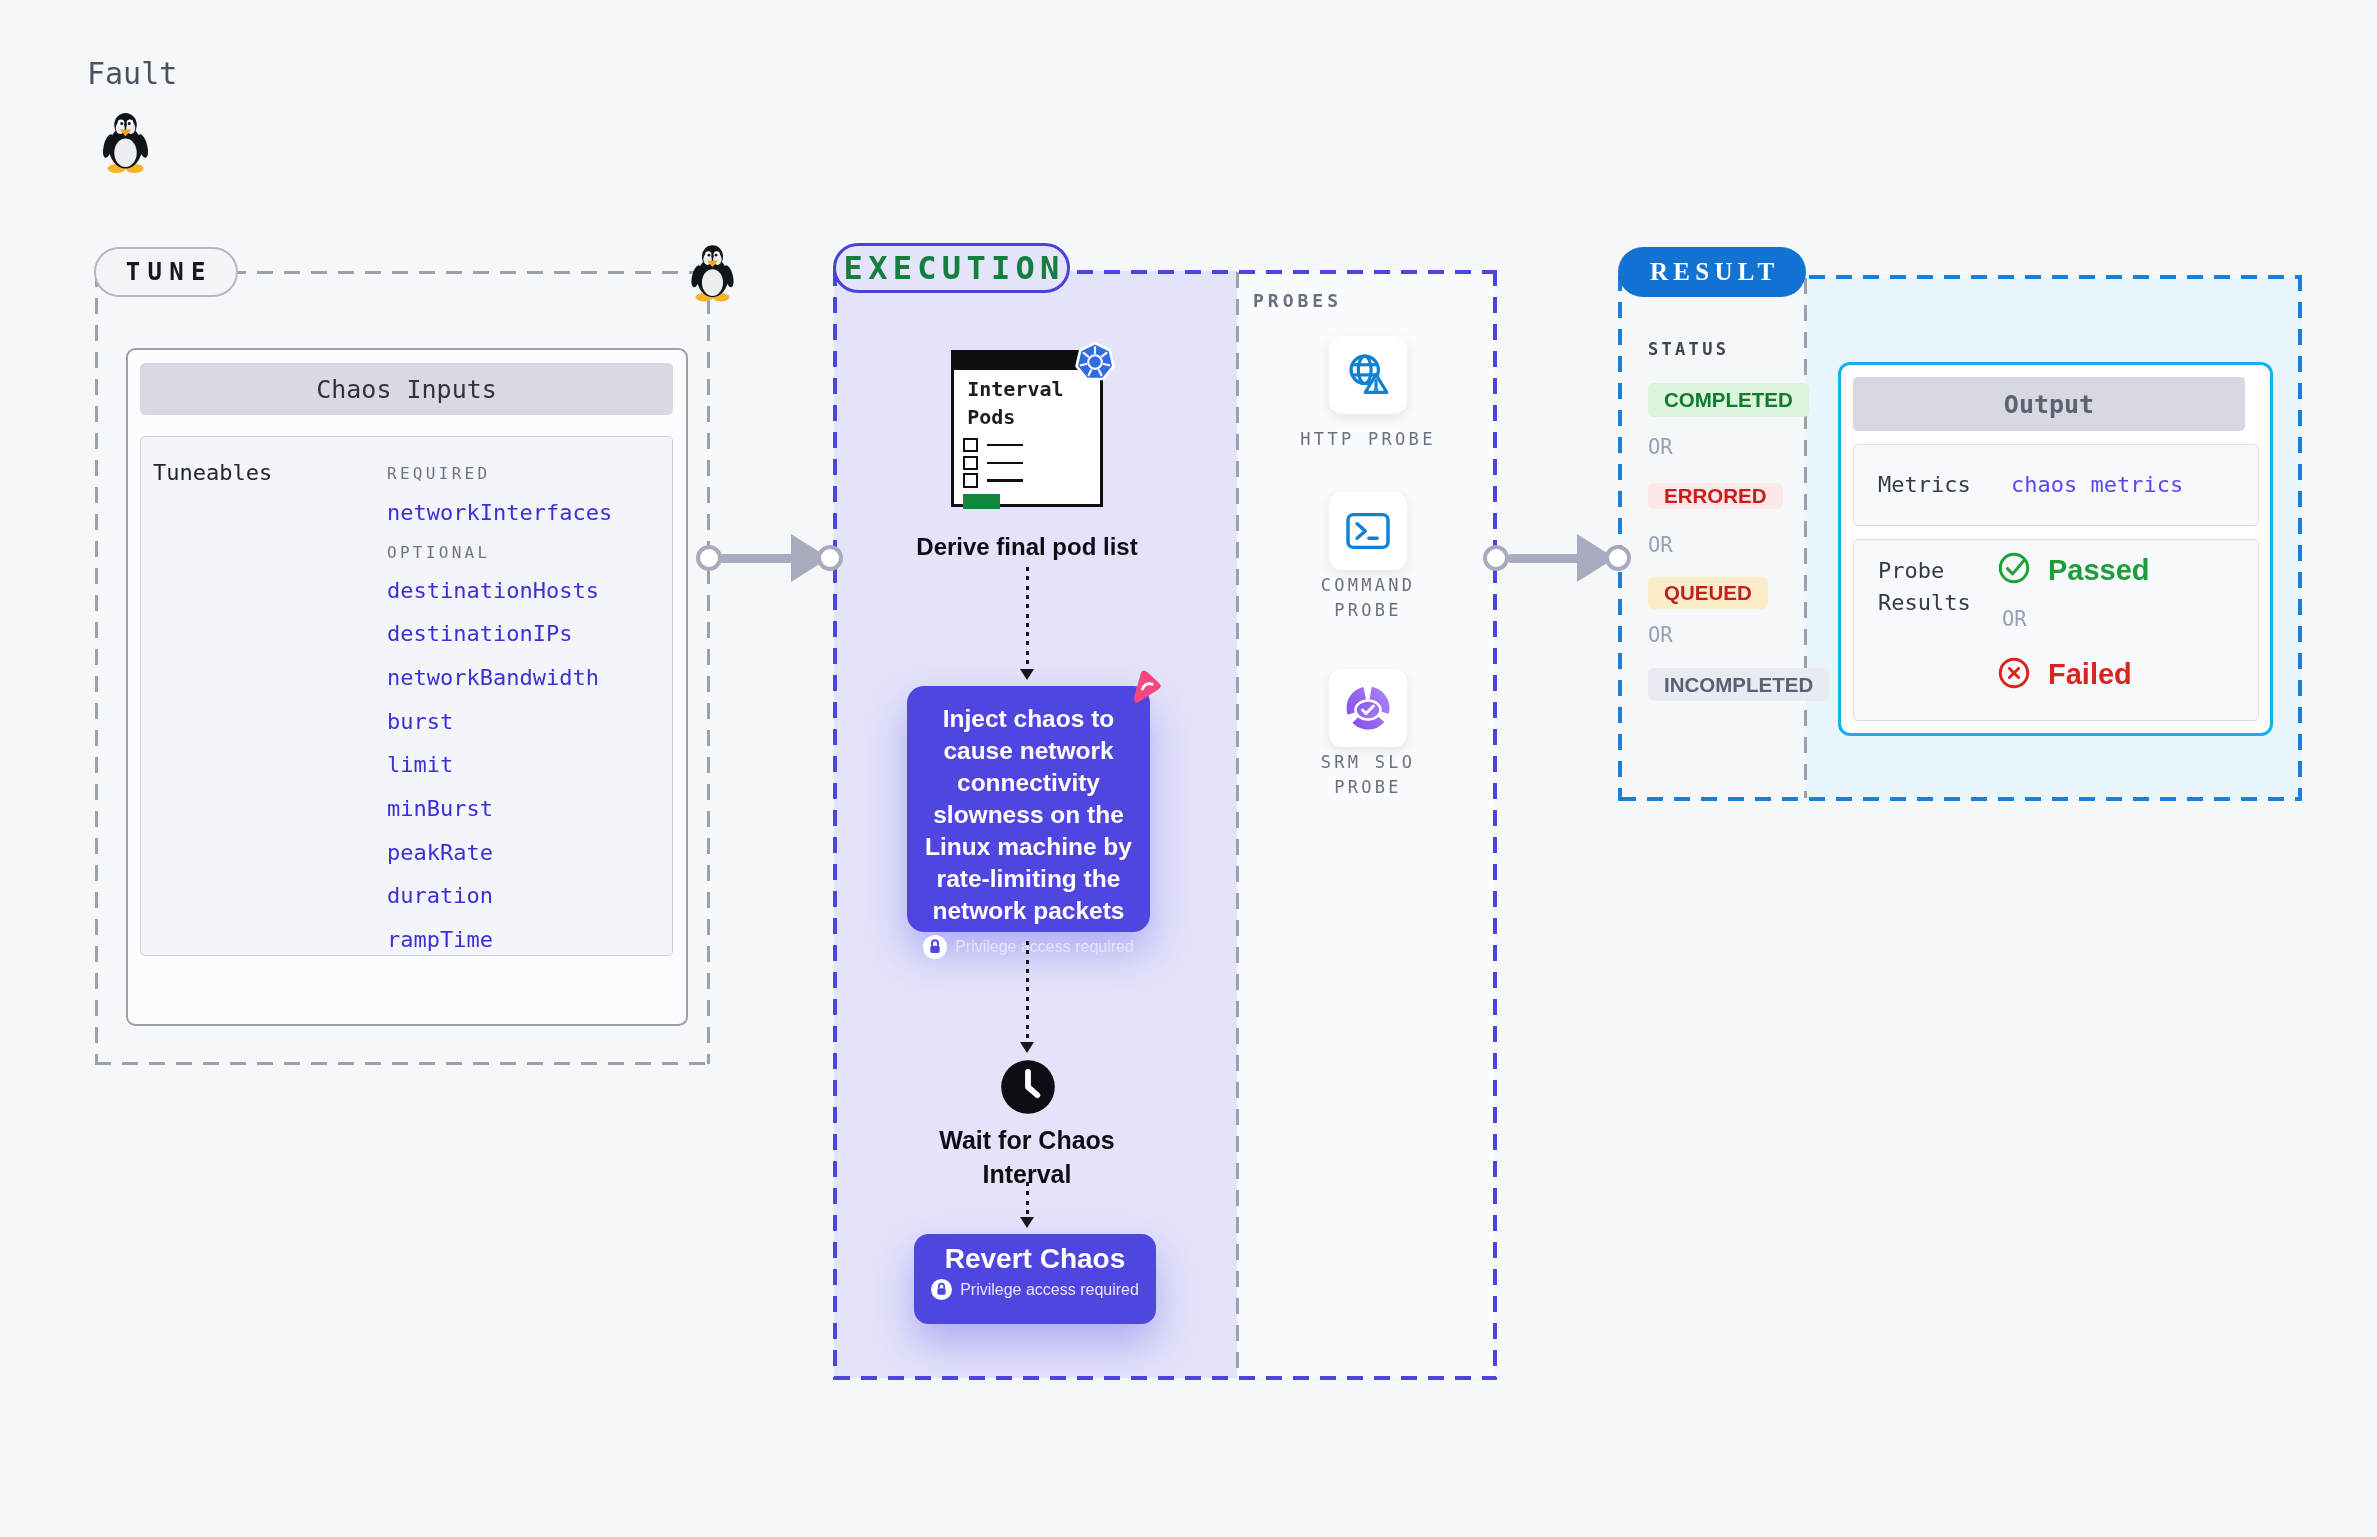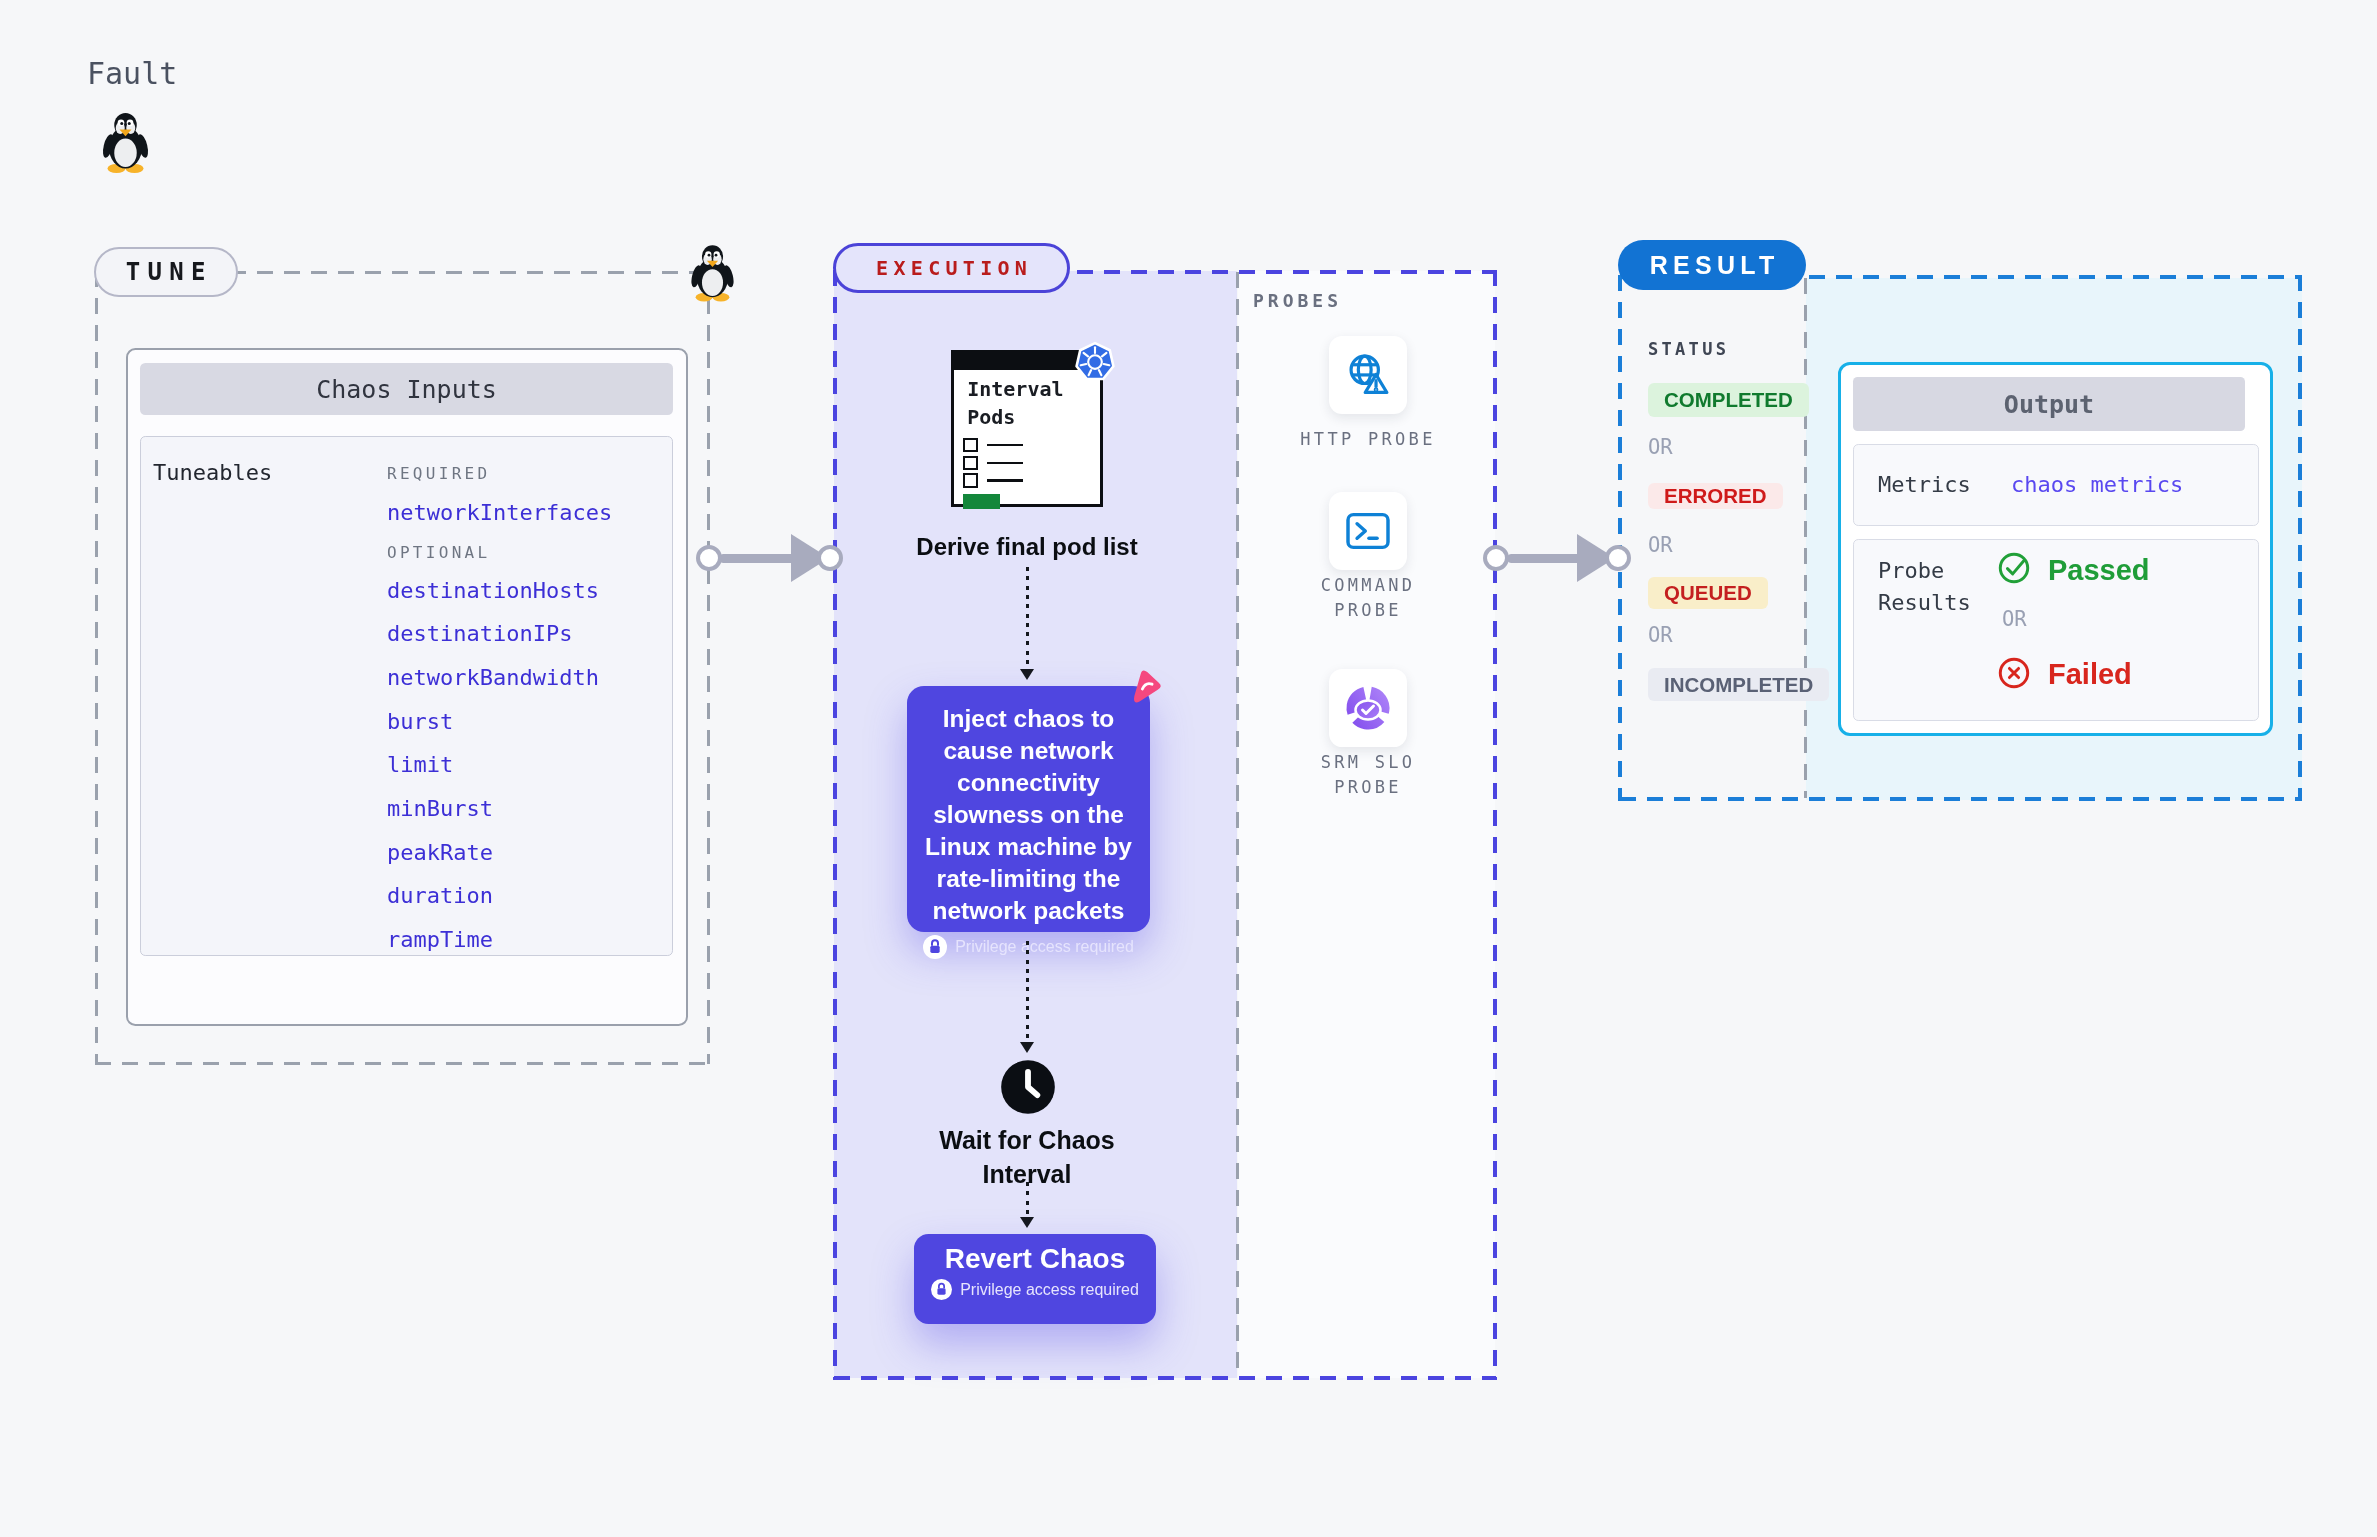--- a/index.html
+++ b/index.html
@@ -19,21 +19,21 @@
   .dotv{position:absolute;width:2.6px;background:repeating-linear-gradient(180deg,#15181d 0 4px,transparent 4px 9.3px);}
   .tri-down{position:absolute;width:0;height:0;border-left:7.3px solid transparent;border-right:7.3px solid transparent;border-top:11.2px solid #15181d;}
   
   .flow-line{position:absolute;height:9.3px;background:#a8abbe;border-radius:4.6px;}
   .flow-head{position:absolute;width:0;height:0;border-left:38px solid #a8abbe;border-top:24.5px solid transparent;border-bottom:24.5px solid transparent;}
   .node{position:absolute;width:26.4px;height:26.4px;border-radius:50%;background:#fff;border:4.6px solid #a8abbe;box-sizing:border-box;z-index:6;}
   
   .pill{position:absolute;display:flex;align-items:center;justify-content:center;border-radius:32px;
         font-weight:bold;z-index:8;box-sizing:border-box;}
   .pill.tune{background:#f3f4f8;border:2.6px solid #b5b7c8;color:#16181d;font-size:24px;letter-spacing:7.3px;}
-  .pill.exec{background:#e4e4fb;border:3.3px solid #4b43d8;color:#b91c1c;font-size:20px;letter-spacing:5.3px;}
+  .pill.exec{background:#e4e4fb;border:3.3px solid #4b43d8;color:#15803d;font-size:32px;letter-spacing:5.3px;}
   .pill.result{background:#1273d3;color:#fff;font-size:25px;letter-spacing:5.3px;font-family:"Liberation Sans",sans-serif;}
   
   .sect-label{position:absolute;font-weight:bold;letter-spacing:4px;color:#6a7080;}
   .badge{position:absolute;display:inline-flex;align-items:center;justify-content:center;border-radius:6px;
          font-weight:bold;font-size:20.5px;padding:0 16px;box-sizing:border-box;}
   .or{position:absolute;color:#99a0b3;font-size:20.5px;}
   .probe-tile{position:absolute;width:78px;height:78px;background:#fff;border-radius:13.2px;
               box-shadow:0 4px 12px rgba(30,35,60,.10);display:flex;align-items:center;justify-content:center;}
   .probe-label{position:absolute;font-size:17px;letter-spacing:3.3px;color:#6a7080;text-align:center;white-space:pre-line;line-height:25px;width:212px;transform:translateX(-50%);}
   .chaos-box{position:absolute;background:#4f46e0;border-radius:17px;color:#fff;text-align:center;
@@ -275,21 +275,21 @@
   <div class="node" style="left:1483px;top:545px;"></div>
   <div class="node" style="left:1605px;top:545px;"></div>
 
   <div class="abs" style="left:1806px;top:278px;width:496px;height:522px;background:#e8f5fb;border-radius:0 6.6px 6.6px 0;"></div>
   <div class="hdash blue" style="left:1620px;top:275px;width:682px;"></div>
   <div class="hdash blue" style="left:1620px;top:797px;width:682px;"></div>
   <div class="vdash blue" style="left:1618px;top:275px;height:526px;"></div>
   <div class="vdash blue" style="left:2298px;top:275px;height:526px;"></div>
   <div class="vdash gray thin" style="left:1804px;top:278px;height:520px;"></div>
 
-  <div class="pill result" style="left:1618px;top:240px;width:188px;height:50px;padding-left:5.3px;">RESULT</div>
+  <div class="pill result" style="left:1618px;top:247px;width:188px;height:50px;padding-left:5.3px;font-family:Liberation Serif, serif;">RESULT</div>
 
   <div class="sect-label mono" style="left:1648px;top:339px;font-size:17px;letter-spacing:3.3px;color:#3f4654;">STATUS</div>
 
   <div class="badge" style="left: 1648px; top: 383px; height: 34px; color: rgb(16, 122, 46); background-color: rgb(220, 243, 221);">COMPLETED</div>
   <div class="or mono" style="left:1648px;top:435px;">OR</div>
   <div class="badge" style="left: 1648px; top: 483px; height: 26px; color: rgb(207, 26, 26); background-color: rgb(251, 233, 233);">ERRORED</div>
   <div class="or mono" style="left:1648px;top:533px;">OR</div>
   <div class="badge" style="left: 1648px; top: 577px; height: 32px; color: rgb(196, 31, 31); background-color: rgb(249, 238, 201);">QUEUED</div>
   <div class="or mono" style="left:1648px;top:623px;">OR</div>
   <div class="badge" style="left: 1648px; top: 668px; height: 33px; color: rgb(90, 97, 117); background-color: rgb(233, 235, 242);">INCOMPLETED</div>

